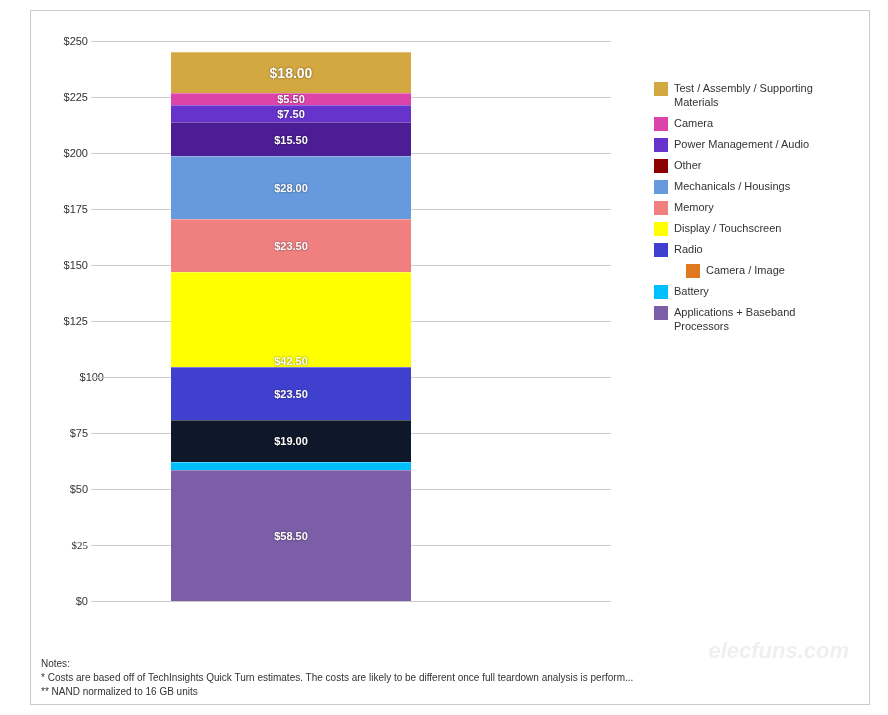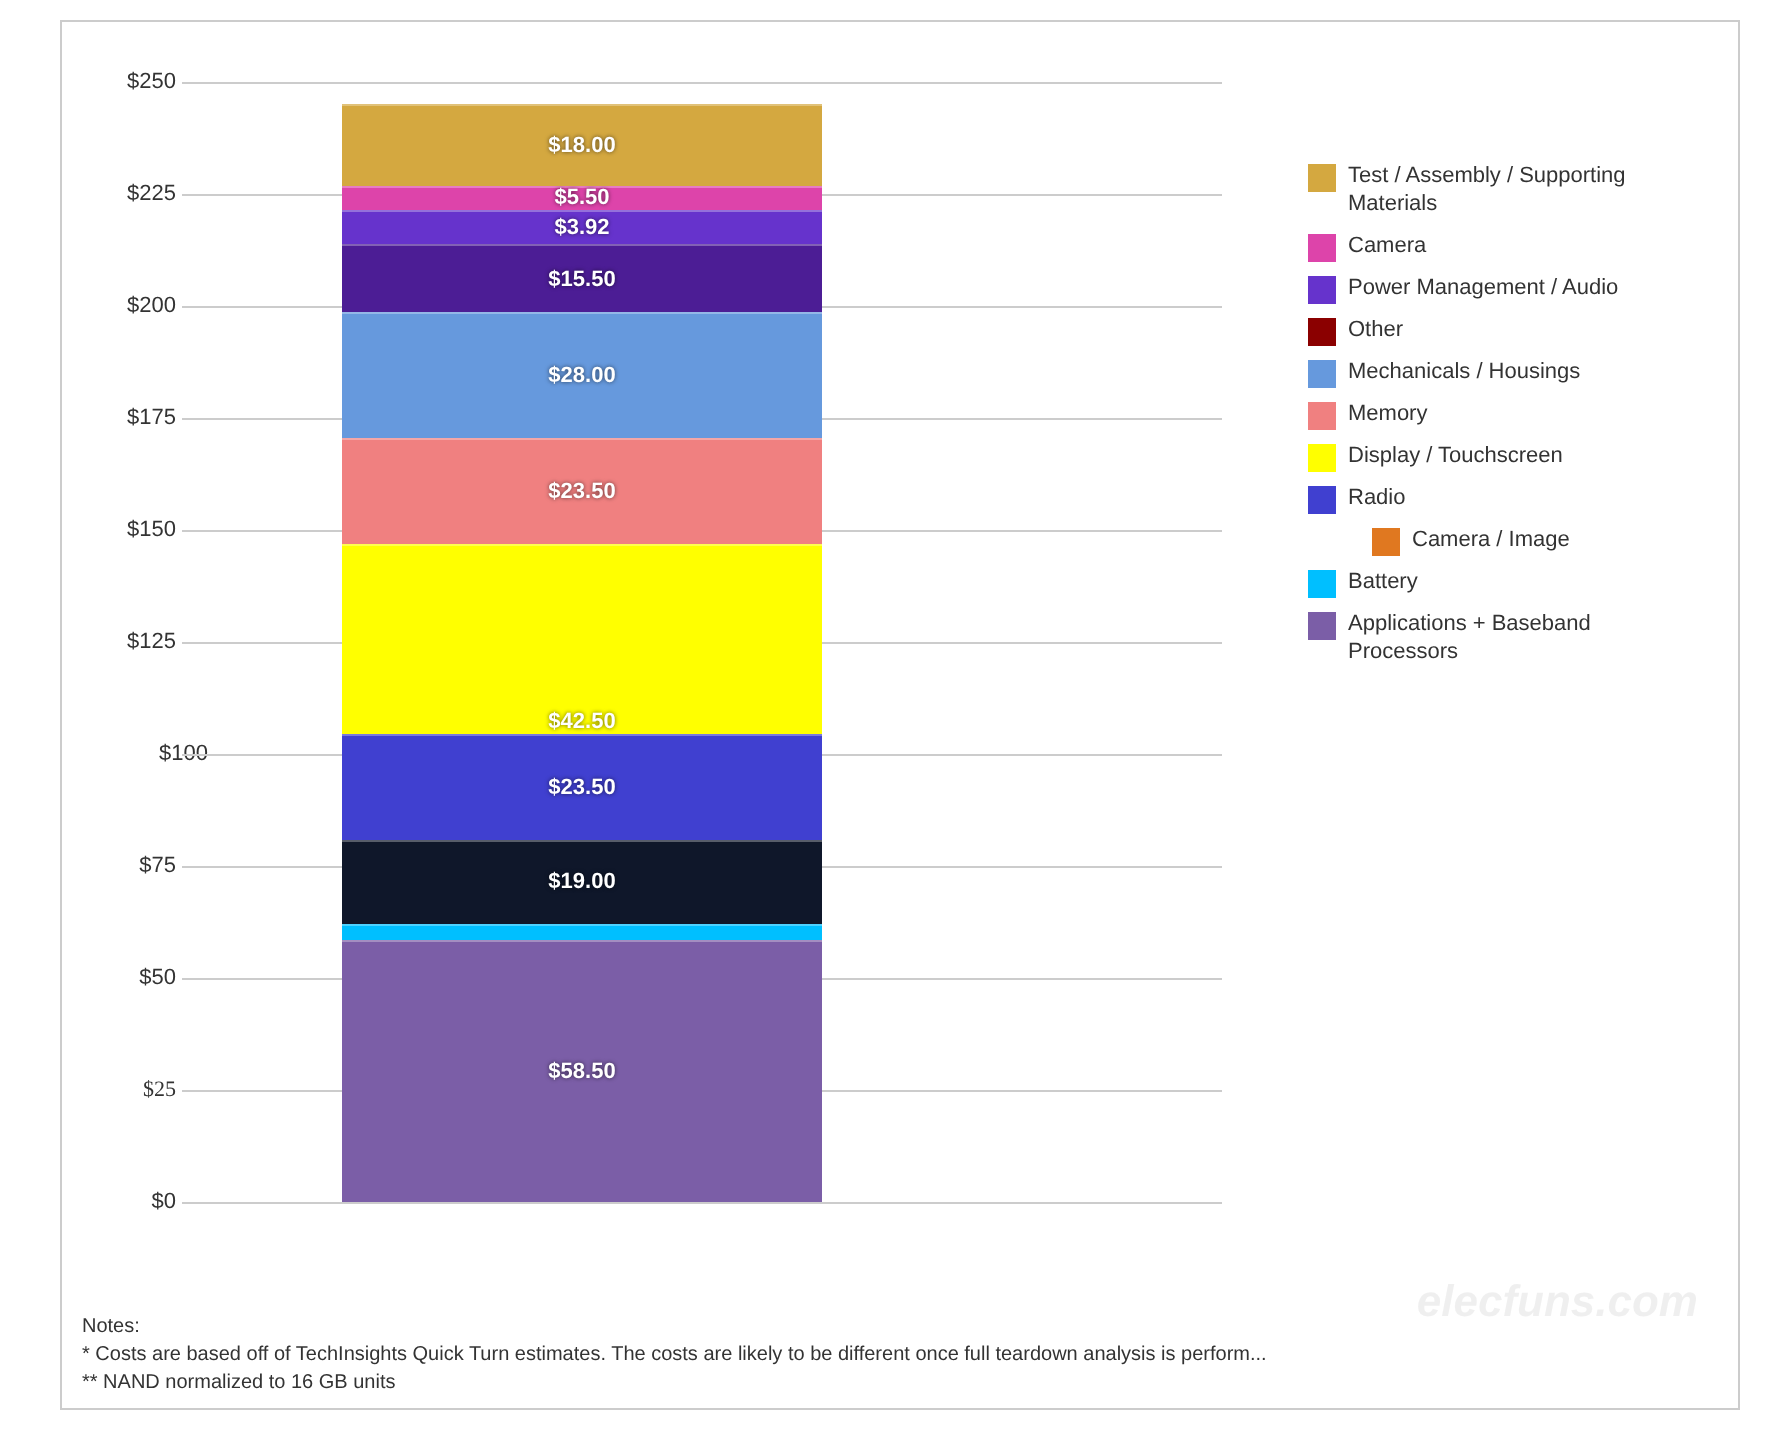--- a/index.html
+++ b/index.html
@@ -186,27 +186,27 @@
         <div style="position: absolute; left: 0px; width: 100%; height: 52.64px; bottom: 329.28px; background: rgb(240, 128, 128); display: flex; align-items: center; justify-content: center; border-top: 1px solid rgba(255, 255, 255, 0.3);">
           <span style="font-size: 11px; font-weight: bold; color: rgb(255, 255, 255); text-shadow: rgba(0, 0, 0, 0.6) 0px 0px 2px;">$23.50</span>
         </div>
         <div style="position: absolute; left: 0px; width: 100%; height: 62.72px; bottom: 381.92px; background: rgb(102, 153, 221); display: flex; align-items: center; justify-content: center; border-top: 1px solid rgba(255, 255, 255, 0.3);">
           <span style="font-size: 11px; font-weight: bold; color: rgb(255, 255, 255); text-shadow: rgba(0, 0, 0, 0.6) 0px 0px 2px;">$28.00</span>
         </div>
         <div style="position: absolute; left: 0px; width: 100%; height: 34.72px; bottom: 444.64px; background: #4c1d95; display: flex; align-items: center; justify-content: center; border-top: 1px solid rgba(255, 255, 255, 0.3);">
           <span style="font-size: 11px; font-weight: bold; color: rgb(255, 255, 255); text-shadow: rgba(0, 0, 0, 0.6) 0px 0px 2px;">$15.50</span>
         </div>
         <div style="position: absolute; left: 0px; width: 100%; height: 16.8px; bottom: 479.36px; background: rgb(102, 51, 204); display: flex; align-items: center; justify-content: center; border-top: 1px solid rgba(255, 255, 255, 0.3);">
-          <span style="font-size: 11px; font-weight: bold; color: rgb(255, 255, 255); text-shadow: rgba(0, 0, 0, 0.6) 0px 0px 2px;">$3.92</span>
+          <span style="font-size: 11px; font-weight: bold; color: rgb(255, 255, 255); text-shadow: rgba(0, 0, 0, 0.6) 0px 0px 2px;">$7.50</span>
         </div>
         <div style="position: absolute; left: 0px; width: 100%; height: 12.32px; bottom: 496.16px; background: rgb(221, 68, 170); display: flex; align-items: center; justify-content: center; border-top: 1px solid rgba(255, 255, 255, 0.3);">
           <span style="font-size: 11px; font-weight: bold; color: rgb(255, 255, 255); text-shadow: rgba(0, 0, 0, 0.6) 0px 0px 2px;">$5.50</span>
         </div>
         <div style="position: absolute; left: 0px; width: 100%; height: 40.32px; bottom: 508.48px; background: rgb(212, 168, 64); display: flex; align-items: center; justify-content: center; border-top: 1px solid rgba(255, 255, 255, 0.3);">
-          <span style="font-size: 11px; font-weight: bold; color: rgb(255, 255, 255); text-shadow: rgba(0, 0, 0, 0.6) 0px 0px 2px;">$18.00</span>
+          <span style="font-size: 14px; font-weight: bold; color: rgb(255, 255, 255); text-shadow: rgba(0, 0, 0, 0.6) 0px 0px 2px;">$18.00</span>
         </div>
       </div>
   </div>
 
   <div class="x-axis-label"></div>
 
   <div class="notes" id="notes-container">
       <div>Notes:</div>
       <div>* Costs are based off of TechInsights Quick Turn estimates.  The costs are likely to be different once full teardown analysis is perform...</div>
       <div>** NAND normalized to 16 GB units</div>

